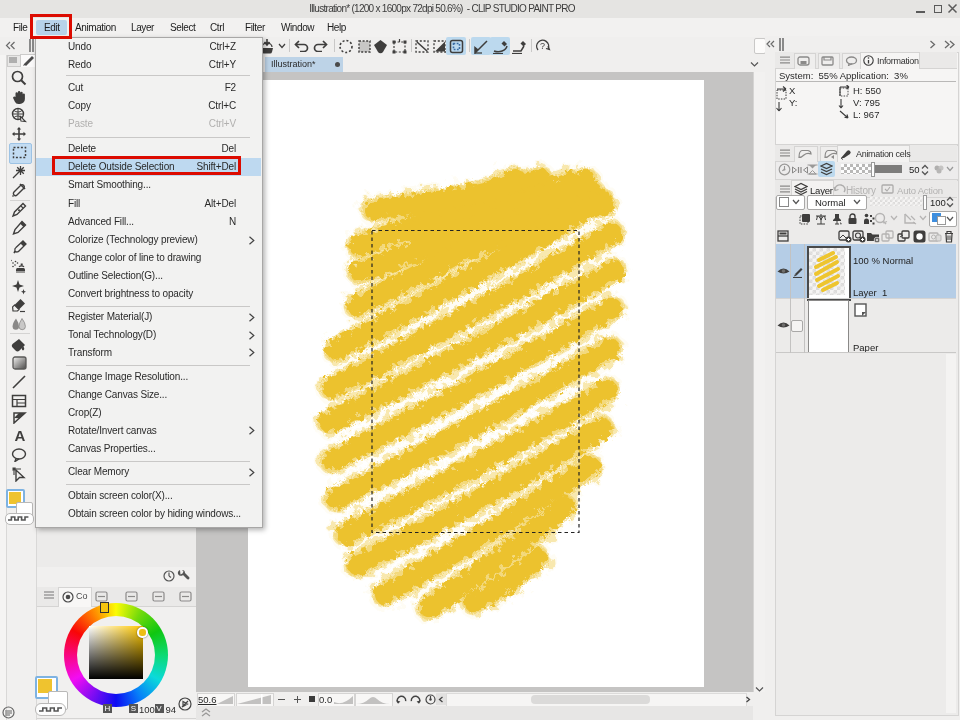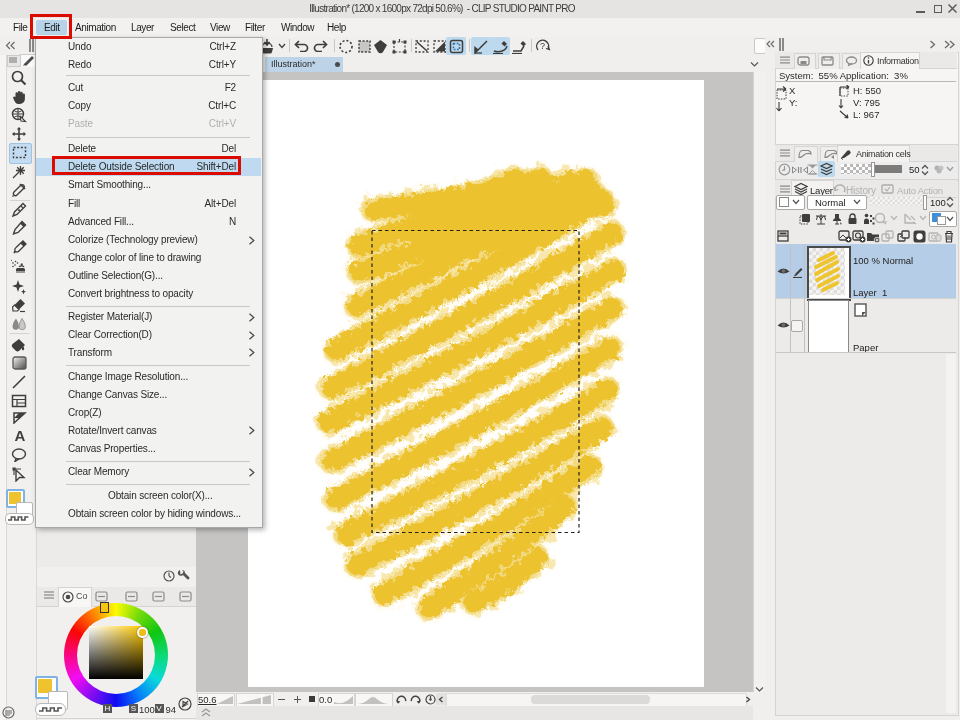--- a/index.html
+++ b/index.html
@@ -25,21 +25,21 @@
 <svg style="left:947px;top:3px;" width="11" height="11" viewBox="0 0 11 11">
     <path d="M1.5,1.5 L9.5,9.5 M9.5,1.5 L1.5,9.5" stroke="#5a5a5a" stroke-width="1.5"></path>
   </svg>
 <div class="abs" style="left:0;top:18px;width:960px;height:19px;background:#f2f1f0;"></div>
 <div class="abs" style="left:36px;top:19.5px;width:31px;height:15px;background:#b7d3ea;border-radius:2px;"></div>
 <div class="mi" style="left:13px;top:18px;">File</div>
 <div class="mi" style="left:44px;top:18px;">Edit</div>
 <div class="mi" style="left:75px;top:18px;">Animation</div>
 <div class="mi" style="left:131px;top:18px;">Layer</div>
 <div class="mi" style="left:170px;top:18px;">Select</div>
-<div class="mi" style="left:210px;top:18px;">View</div>
+<div class="mi" style="left:210px;top:18px;">Ctrl</div>
 <div class="mi" style="left:245px;top:18px;">Filter</div>
 <div class="mi" style="left:281px;top:18px;">Window</div>
 <div class="mi" style="left:327px;top:18px;">Help</div>
 <div class="abs" style="left:0;top:37px;width:960px;height:18px;background:#f0efee;"></div>
 <svg style="left:5px;top:41px;" width="11" height="9" viewBox="0 0 11 9">
     <path d="M5,1 L1.5,4.5 L5,8 M9.5,1 L6,4.5 L9.5,8" stroke="#6a6a6a" stroke-width="1.2" fill="none"></path>
   </svg>
 <div class="abs" style="left:29px;top:39px;width:2px;height:13px;background:#8a8a8a;"></div>
 <div class="abs" style="left:32px;top:39px;width:2px;height:13px;background:#8a8a8a;"></div>
 <svg style="left:259px;top:38px;" width="18" height="16" viewBox="0 0 18 16">
@@ -800,21 +800,21 @@
 <div class="mrow" style="top:284.8px;z-index:52;">
     <span class="lab">Convert brightness to opacity</span>
   </div>
 <div class="mrow" style="top:308px;z-index:52;">
     <span class="lab">Register Material(J)</span>
     <svg style="right:6px;top:4.5px;position:absolute;" width="7" height="9" viewBox="0 0 7 9">
       <path d="M1.5,0.8 L5.8,4.5 L1.5,8.2" stroke="#444" stroke-width="1.2" fill="none"></path>
     </svg>
   </div>
 <div class="mrow" style="top:326px;z-index:52;">
-    <span class="lab">Clear Correction(D)</span>
+    <span class="lab">Tonal Technology(D)</span>
     <svg style="right:6px;top:4.5px;position:absolute;" width="7" height="9" viewBox="0 0 7 9">
       <path d="M1.5,0.8 L5.8,4.5 L1.5,8.2" stroke="#444" stroke-width="1.2" fill="none"></path>
     </svg>
   </div>
 <div class="mrow" style="top:343.8px;z-index:52;">
     <span class="lab">Transform</span>
     <svg style="right:6px;top:4.5px;position:absolute;" width="7" height="9" viewBox="0 0 7 9">
       <path d="M1.5,0.8 L5.8,4.5 L1.5,8.2" stroke="#444" stroke-width="1.2" fill="none"></path>
     </svg>
   </div>
@@ -835,21 +835,21 @@
   </div>
 <div class="mrow" style="top:439.8px;z-index:52;">
     <span class="lab">Canvas Properties...</span>
   </div>
 <div class="mrow" style="top:463.2px;z-index:52;">
     <span class="lab">Clear Memory</span>
     <svg style="right:6px;top:4.5px;position:absolute;" width="7" height="9" viewBox="0 0 7 9">
       <path d="M1.5,0.8 L5.8,4.5 L1.5,8.2" stroke="#444" stroke-width="1.2" fill="none"></path>
     </svg>
   </div>
-<div class="mrow" style="top:487px;z-index:52;margin-left:40px;">
+<div class="mrow" style="top:487px;z-index:52;">
     <span class="lab">Obtain screen color(X)...</span>
   </div>
 <div class="mrow" style="top:504.70000000000005px;z-index:52;">
     <span class="lab">Obtain screen color by hiding windows...</span>
   </div>
 <div class="msep" style="top:75.2px;z-index:52;"></div>
 <div class="msep" style="top:136.8px;z-index:52;"></div>
 <div class="msep" style="top:305.8px;z-index:52;"></div>
 <div class="msep" style="top:364.8px;z-index:52;"></div>
 <div class="msep" style="top:460.8px;z-index:52;"></div>

